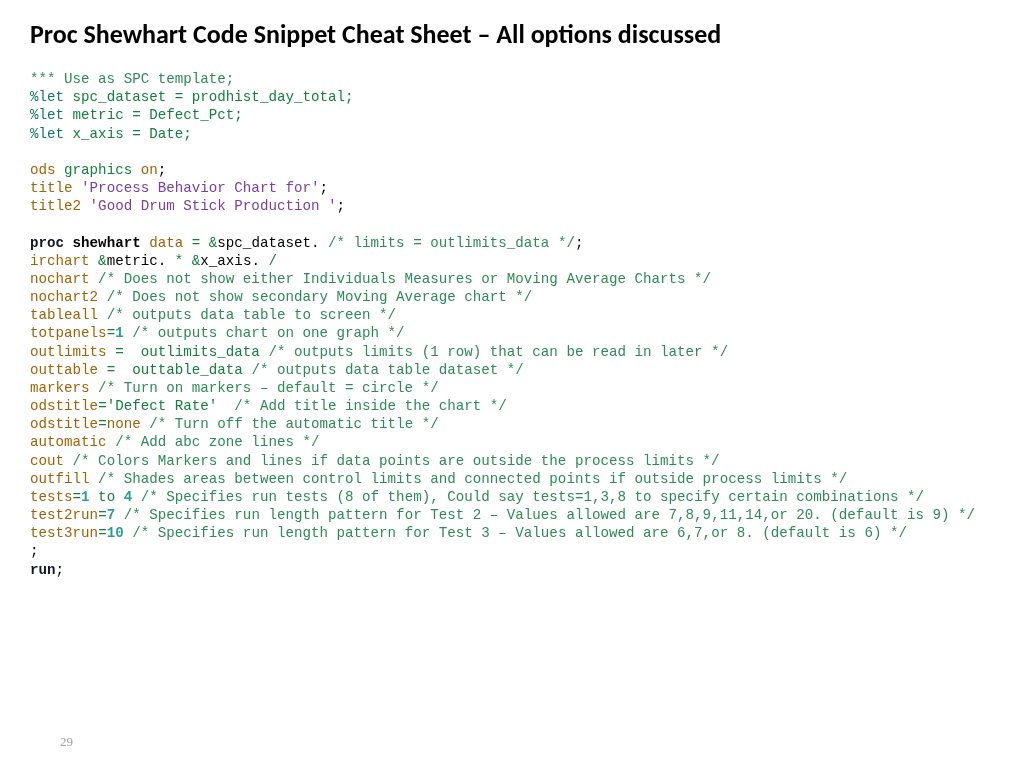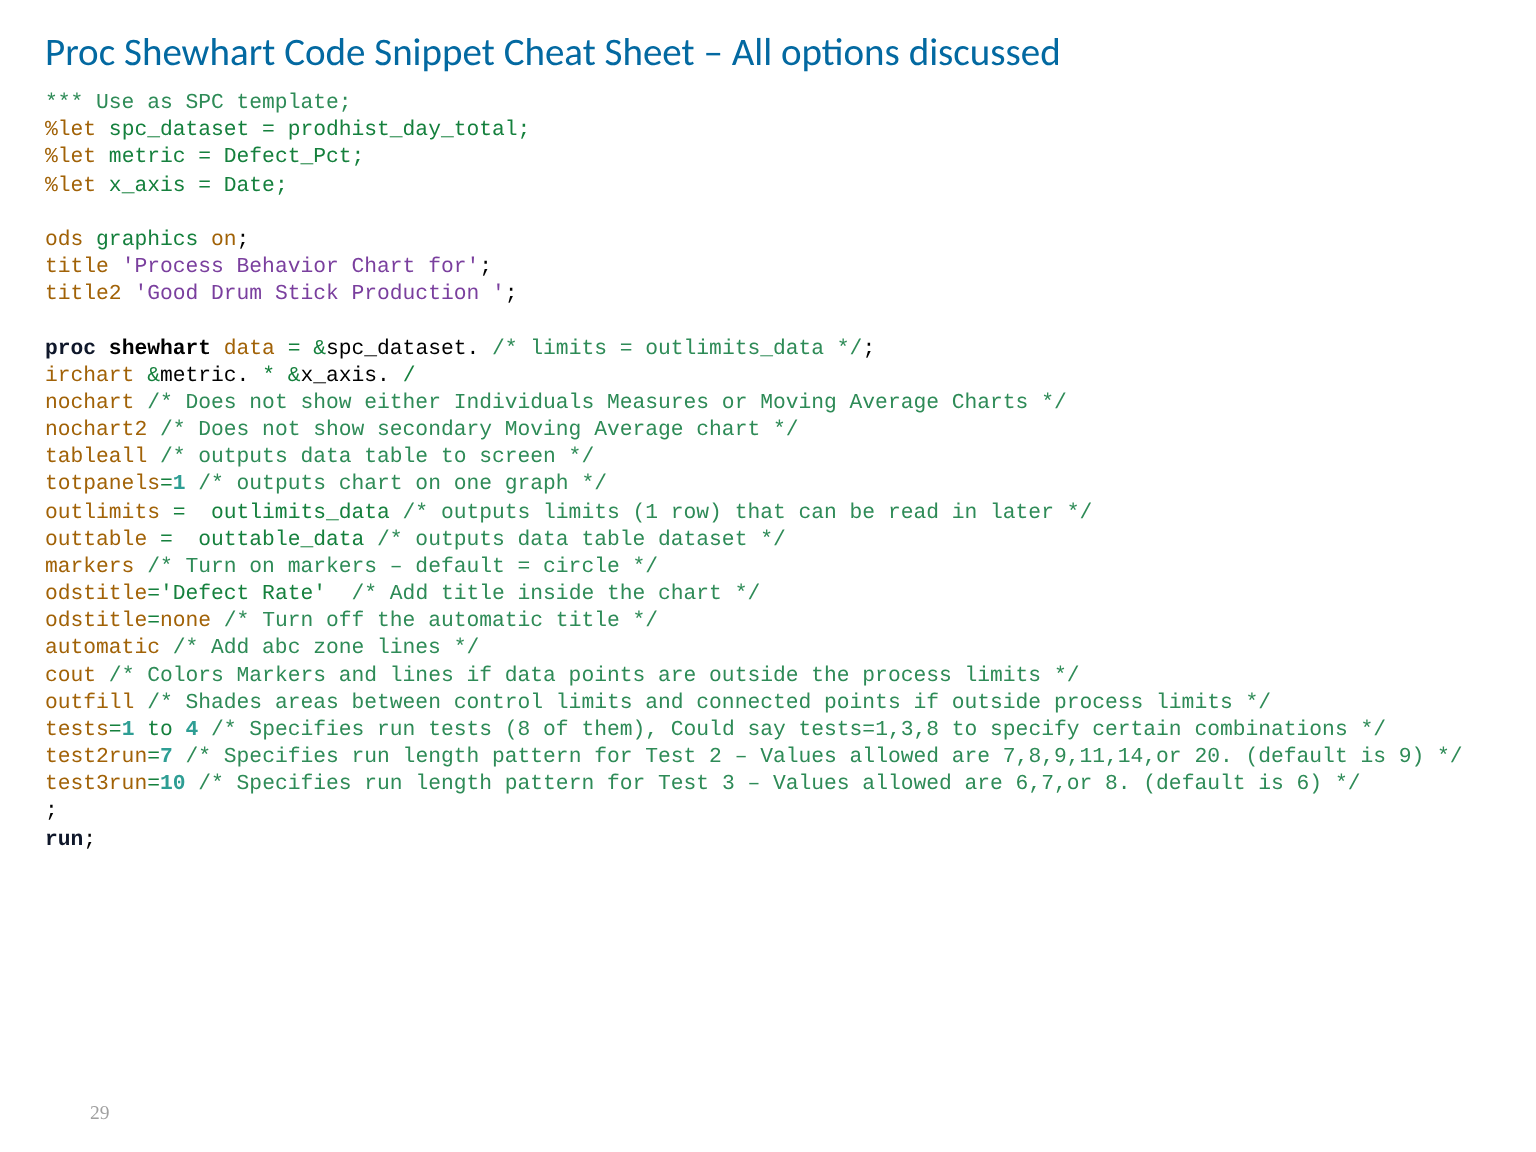--- a/index.html
+++ b/index.html
@@ -5,34 +5,34 @@
     * { margin: 0; padding: 0; box-sizing: border-box; }
     body {
       width: 1024px;
       height: 768px;
       background: #fff;
       font-family: "Segoe UI", Calibri, Arial, sans-serif;
       padding: 18px 30px;
       overflow: hidden;
     }
     .title {
-      color: #0369a1;
+      color: #000000;
       font-size: 26px;
-      font-weight: 400;
-      margin-bottom: 10px;
+      font-weight: 700;
+      margin-bottom: 20px;
     }
     .code {
       font-family: "Courier New", monospace;
       font-size: 14.2px;
       line-height: 1.28;
       white-space: pre-wrap;
       word-break: break-word;
     }
     .stars { color: #2e8b57; }
-    .pct { color: #a16207; }
+    .pct { color: #0f766e; }
     .plain { color: #15803d; }
     .kw { color: #a16207; }
     .str { color: #7a3f9e; }
     .bold { font-weight: 700; color: #000; }
     .bold-kw { font-weight: 700; color: #0f172a; }
     .macro { color: #000000; }
     .comment { color: #2e8b57; text-align: center; }
     .num { color: #2e9e94; font-weight: 700; }
     .semi { color: #000; }
     .pagenum {

